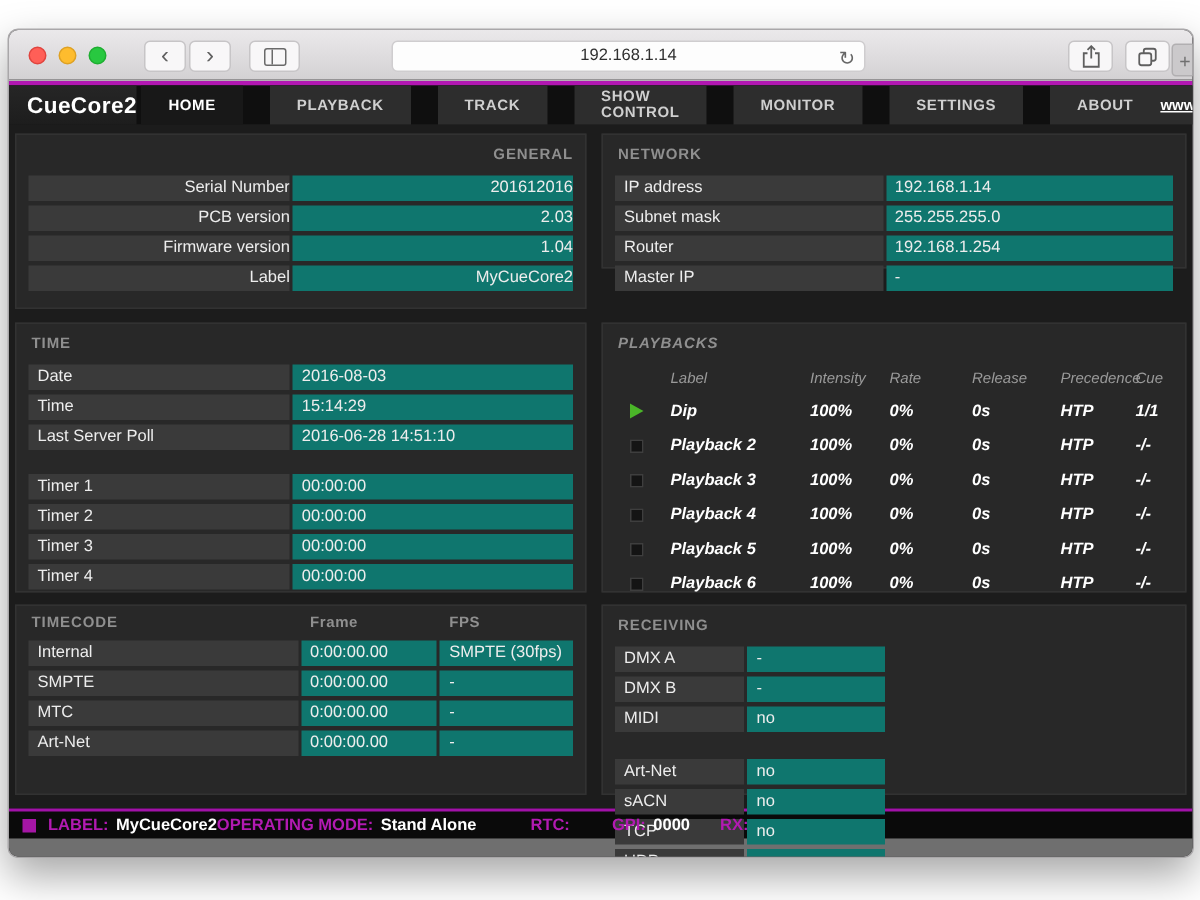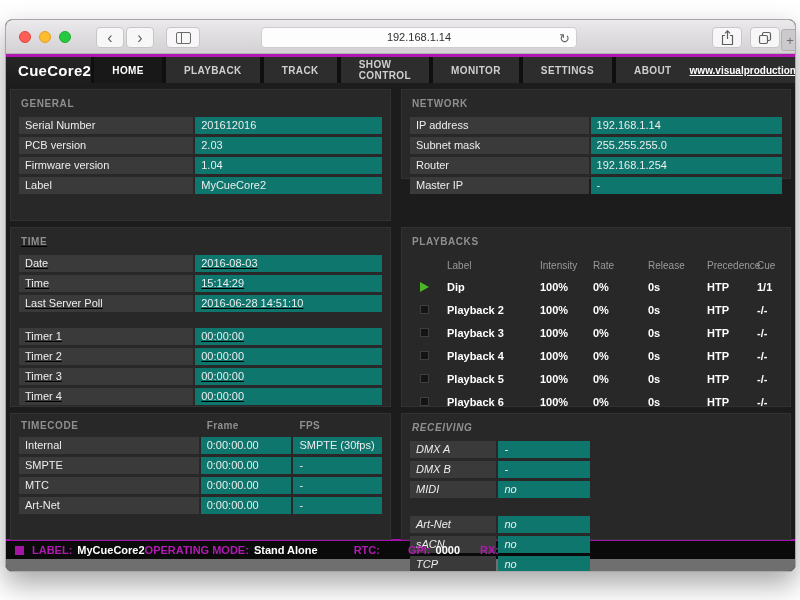--- a/index.html
+++ b/index.html
@@ -37,40 +37,40 @@
   .btn-newtab { position:absolute; right:-4px; top:9px; width:18px; height:22px;
                 background:#cbc9cb; border:1px solid #b1afb1; border-radius:3px 0 0 3px;
                 color:#707070; font-size:13px; display:flex; align-items:center; justify-content:center; }
 
   
   .accent-line { height:3px; background:#b217b2; }
   .site-header { height:26px; background:#0f0f0f; display:flex; align-items:stretch; }
   .logo-box { width:134px; background:linear-gradient(#262626,#1d1d1d); color:#fff;
               font-size:15px; font-weight:600; letter-spacing:.3px;
               display:flex; align-items:center; padding-left:12px; }
-  .nav-tabs { display:flex; flex:1; gap:4px; padding-left:3px; }
+  .nav-tabs { display:flex; flex:1; gap:18px; padding-left:3px; }
   .nav-tab { background:#2d2d2d; color:#cfcfcf; font-size:10px; font-weight:700;
              letter-spacing:.4px; display:flex; align-items:center; justify-content:center;
              padding:0 18px; cursor:default; }
   .nav-tab.active { background:#181818; color:#ffffff; }
   .site-link-box { background:#2d2d2d; flex:1.6; display:flex; align-items:center; justify-content:flex-end; padding-right:10px; }
   .site-link { color:#fff; font-size:10px; font-weight:700; text-decoration:underline; }
 
   
   .page { height:456px; background:#1c1c1c; padding:6px 4px;
           display:grid; grid-template-columns:381px 1fr; column-gap:10px; row-gap:6px;
           align-items:start; }
   .panel { background:#282828; border:1px solid #323232; padding:6px 8px; width:100%; }
   .panel-title { font-size:10px; font-weight:700; color:#8f8f8f; letter-spacing:.6px; margin:2px 0 8px 2px; }
-  .p-general  { height:132px; }
+  .p-general  { height:117px;text-align:right; }
   .p-network  { height:90px; }
-  .p-time     { height:180px;text-decoration:underline; }
-  .p-playbacks{ height:180px; }
+  .p-time     { height:180px; }
+  .p-playbacks{ height:180px;font-style:italic; }
   .p-timecode { height:127px; }
-  .p-receiving{ height:127px;font-style:italic; }
+  .p-receiving{ height:127px; }
 
   .kvrow { display:flex; column-gap:2px; margin-bottom:3px; }
   .cell { height:17px; line-height:17px; font-size:11px; color:#ededed;
           padding-left:6px; background:#0f766e; overflow:hidden; white-space:nowrap; }
   .kvrow .c0 { background:#3a3a3a; }
   .kv2 .c0 { width:48%; } .kv2 .c1 { flex:1; }
   .group-gap { height:13px; }
 
   .tc-head { display:flex; column-gap:2px; margin-bottom:6px; }
   .tc-head .h { font-size:10px; font-weight:700; color:#8f8f8f; letter-spacing:.4px; padding-left:6px; }

